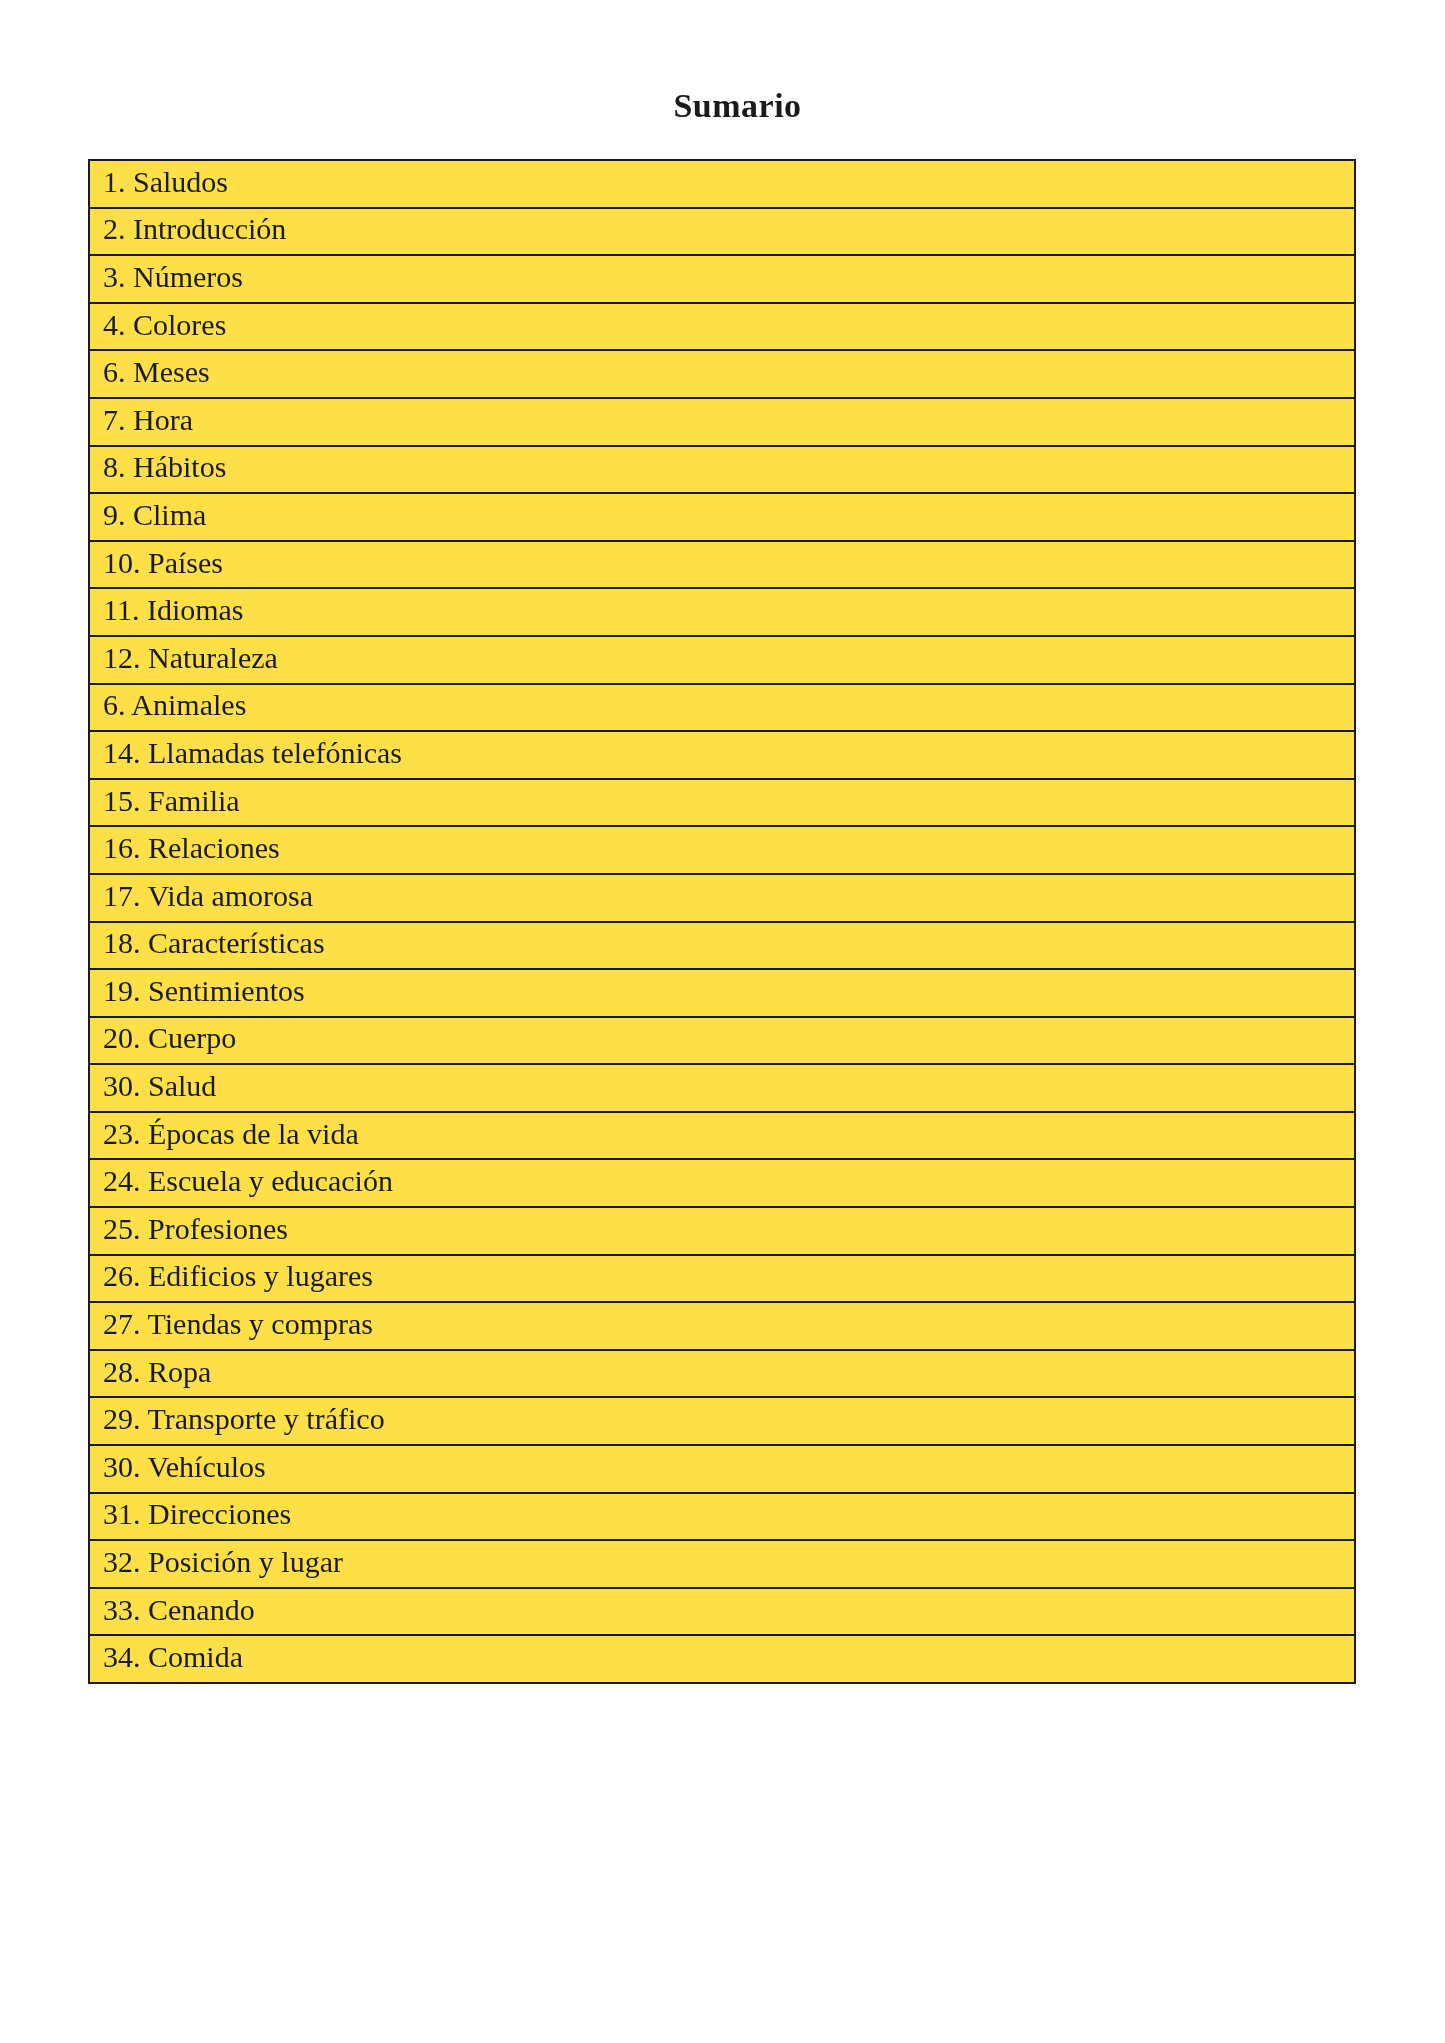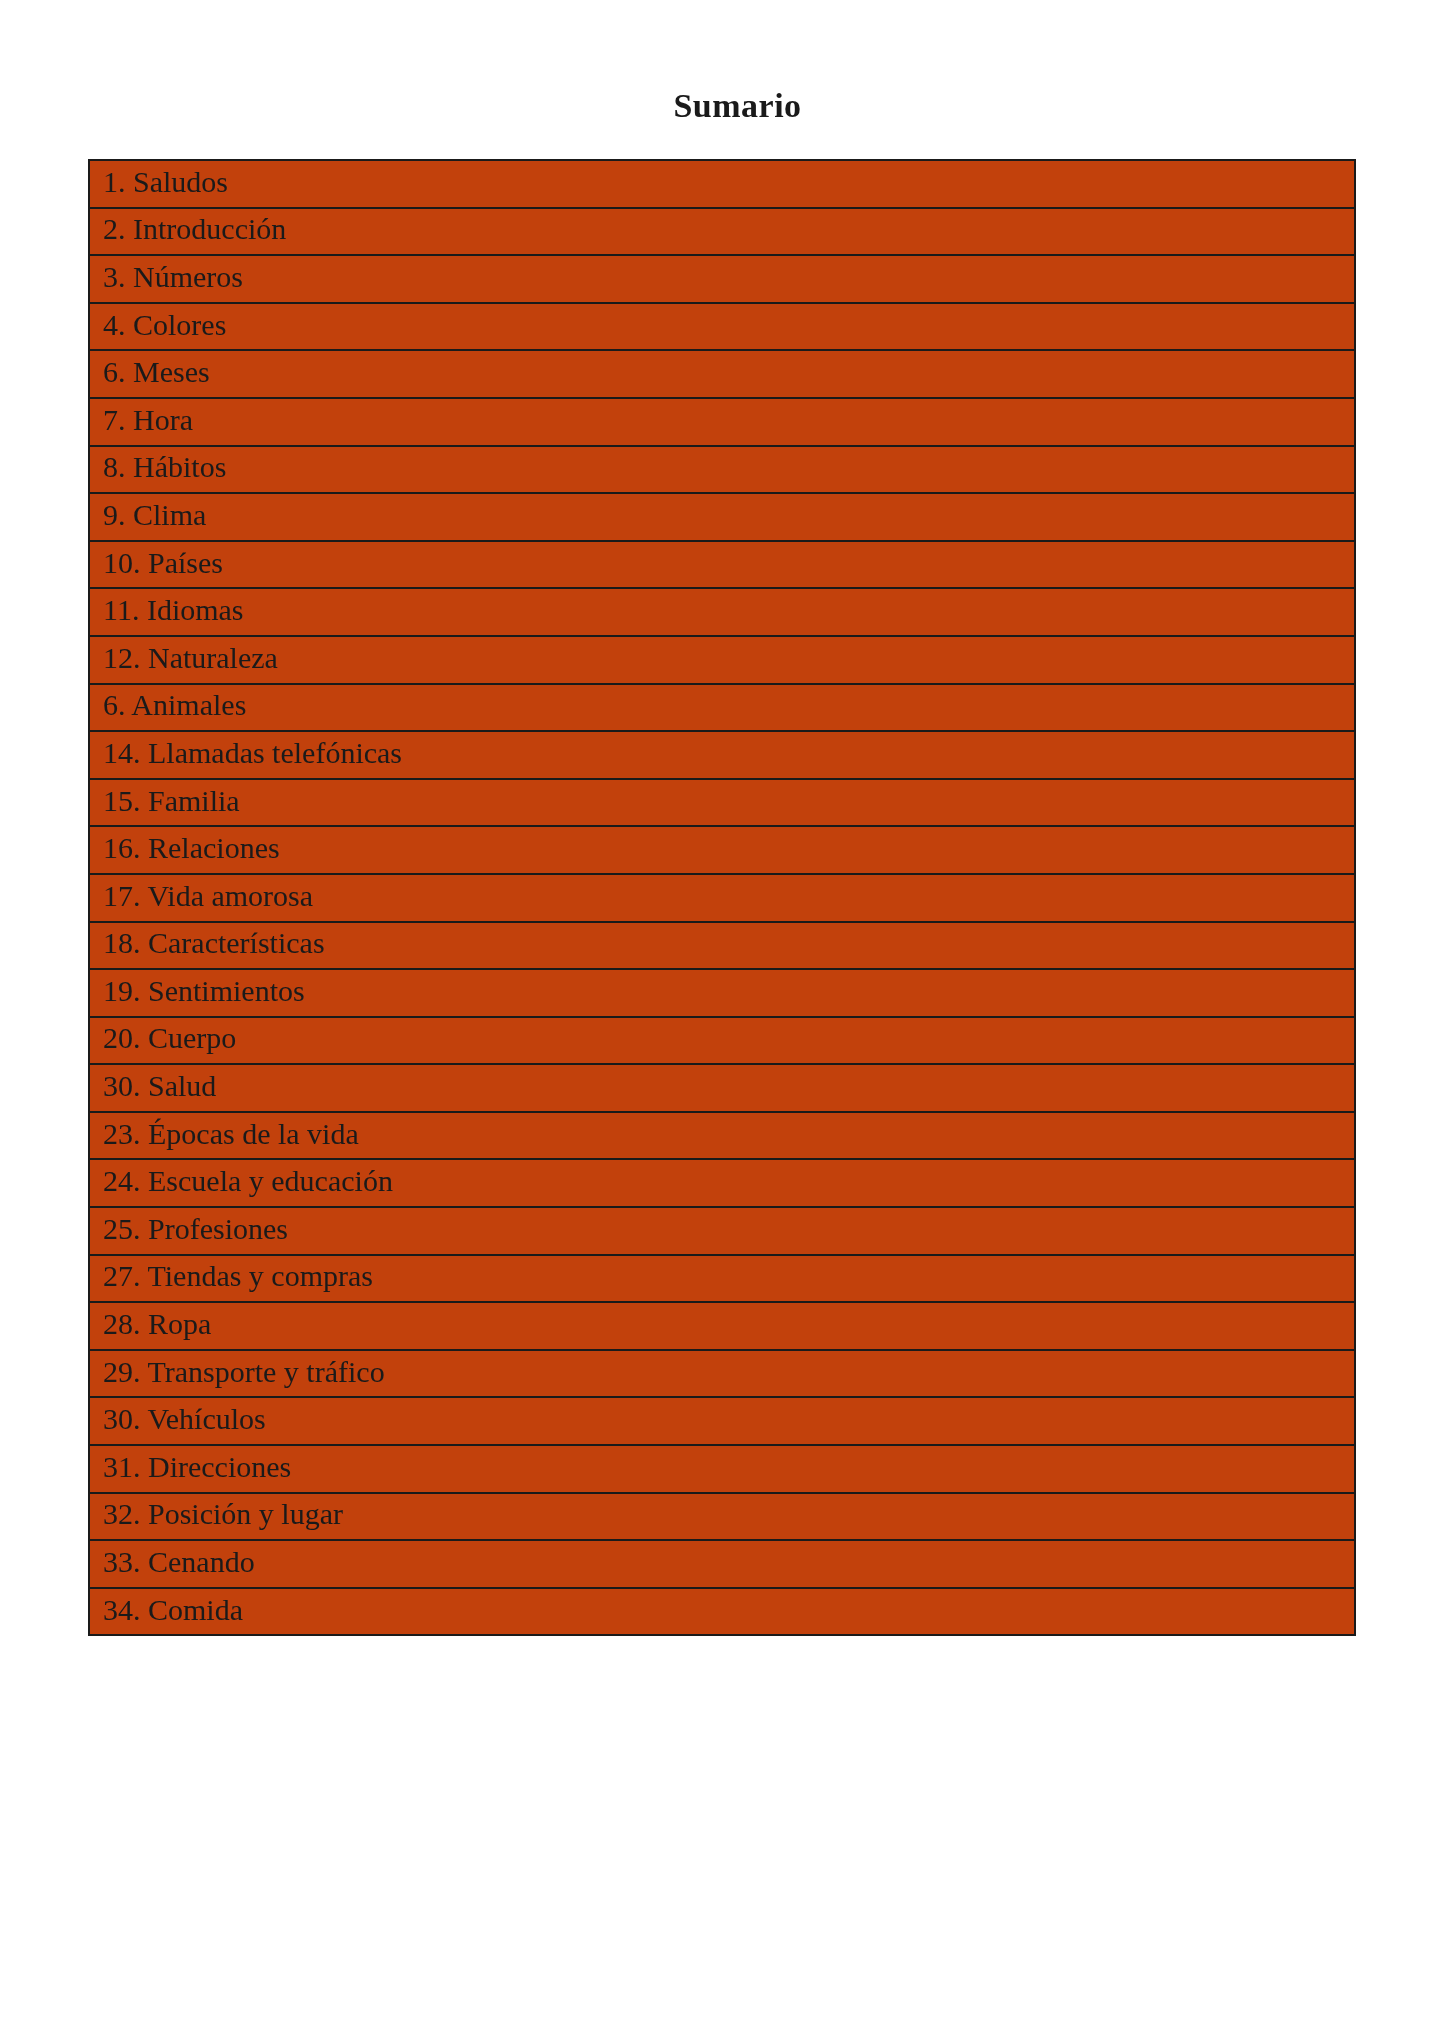--- a/index.html
+++ b/index.html
@@ -38,21 +38,21 @@
     border: 2px solid #1a1a1a;
     height: 47.6px;
     box-sizing: border-box;
     font-size: 30px;
     line-height: 1;
     padding: 2px 6px 6px 13px;
     vertical-align: middle;
     white-space: nowrap;
     overflow: hidden;
     color: #1a1a1a;
-    background: #c2410c;
+    background: #fde047;
   }
 </style>
 </head>
 <body>
 
 <h1 class="page-title">Sumario</h1>
 
 <table class="toc-table">
   <tbody>
       <tr>
@@ -118,20 +118,23 @@
       <tr>
     <td>23. Épocas de la vida</td>
   </tr>
       <tr>
     <td>24. Escuela y educación</td>
   </tr>
       <tr>
     <td>25. Profesiones</td>
   </tr>
       <tr>
+    <td>26. Edificios y lugares</td>
+  </tr>
+      <tr>
     <td>27. Tiendas y compras</td>
   </tr>
       <tr>
     <td>28. Ropa</td>
   </tr>
       <tr>
     <td>29. Transporte y tráfico</td>
   </tr>
       <tr>
     <td>30. Vehículos</td>

